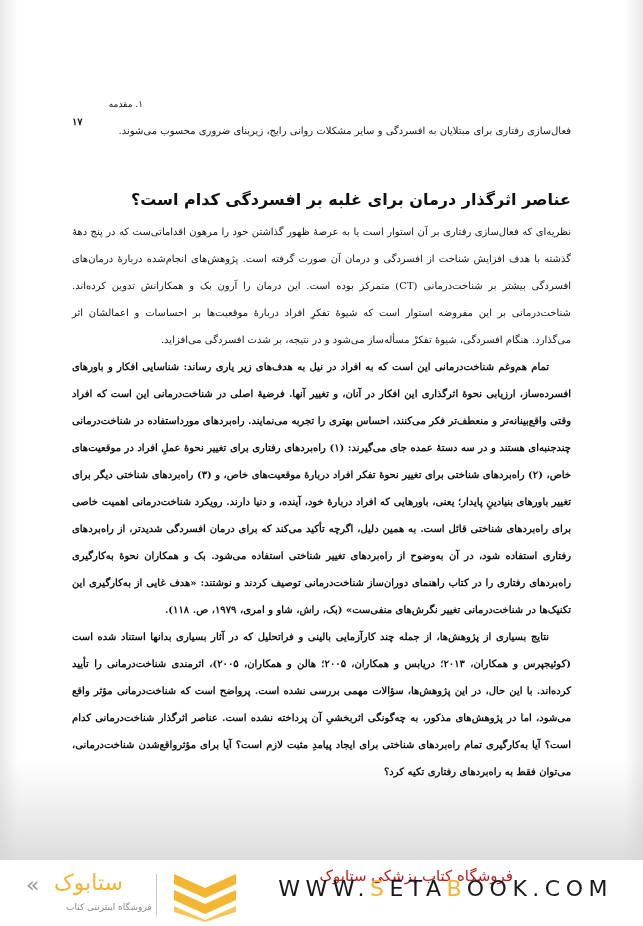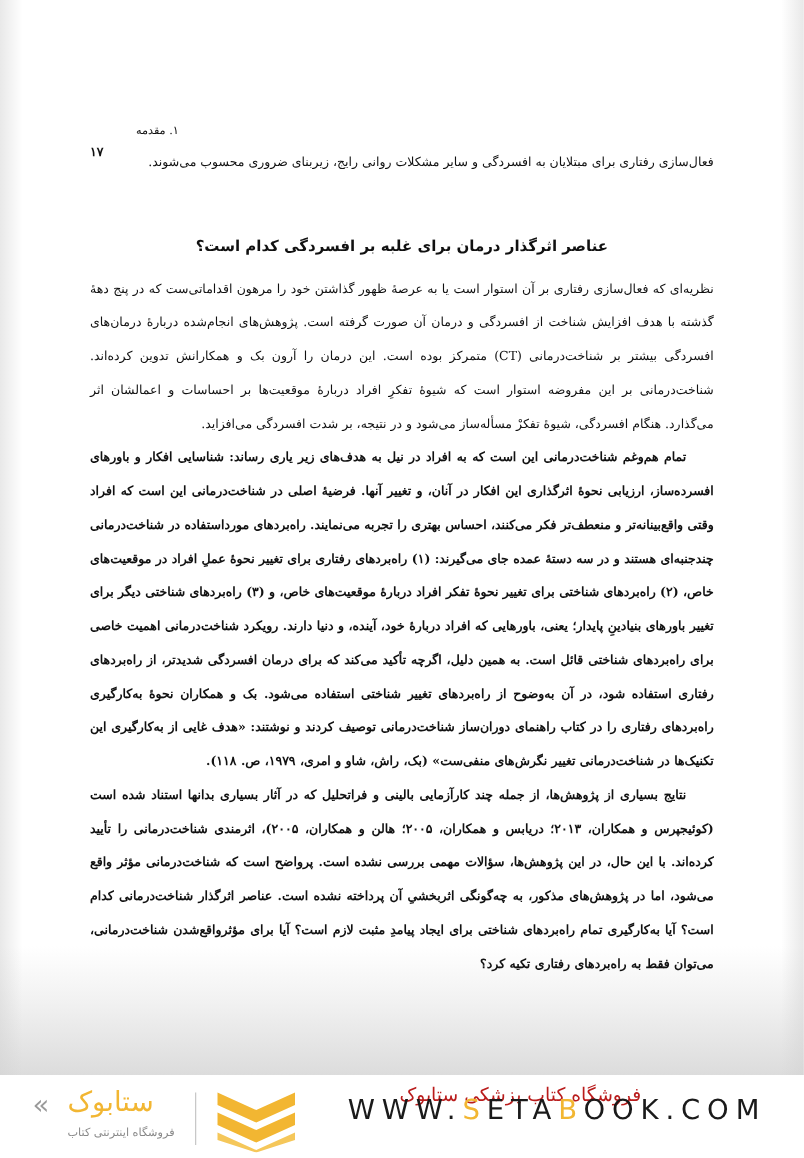--- a/index.html
+++ b/index.html
@@ -29,23 +29,23 @@
 
     .text-block {
       position: absolute; left: 72px; right: 72px;
       direction: rtl; text-align: justify;
       font-size: 10px; line-height: 27px;
     }
     .text-block p { margin: 0; }
     .intro { top: 117px; }
     .heading {
       position: absolute; top: 190px; left: 72px; right: 72px;
-      direction: rtl; text-align: center;
+      direction: rtl; text-align: right;
       font-family: "DejaVu Sans", sans-serif;
-      font-weight: bold; font-size: 12px;
+      font-weight: bold; font-size: 16px;
     }
     .body { top: 218px; }
     .body p.indent { text-indent: 22px; font-weight: bold; }
 
     .footer {
       position: absolute; left: 0; top: 860px; width: 643px; height: 66px;
       background: #ffffff;
     }
     .store-name {
       position: absolute; right: 130px; top: 7px;
@@ -64,21 +64,21 @@
     .logo-word {
       position: absolute; left: 30px; top: 4px;
       font-family: "DejaVu Sans", sans-serif; font-weight: normal;
       font-size: 22px; color: #f2b632; direction: rtl;
     }
     .logo-chevrons {
       position: absolute; left: 2px; top: 6px;
       font-family: "DejaVu Sans", sans-serif; font-size: 22px; color: #9a9a9a;
     }
     .logo-sub {
-      position: absolute; left: 30px; top: 36px;
+      position: absolute; left: 42px; top: 36px;
       font-family: "DejaVu Sans", sans-serif; font-size: 9px; color: #888;
       direction: rtl;
     }
     .logo-divider {
       position: absolute; left: 132px; top: 8px; width: 1px; height: 42px;
       background: #c8c8c8;
     }
     .logo-mark { position: absolute; left: 146px; top: 4px; }
   </style>
 </head>

